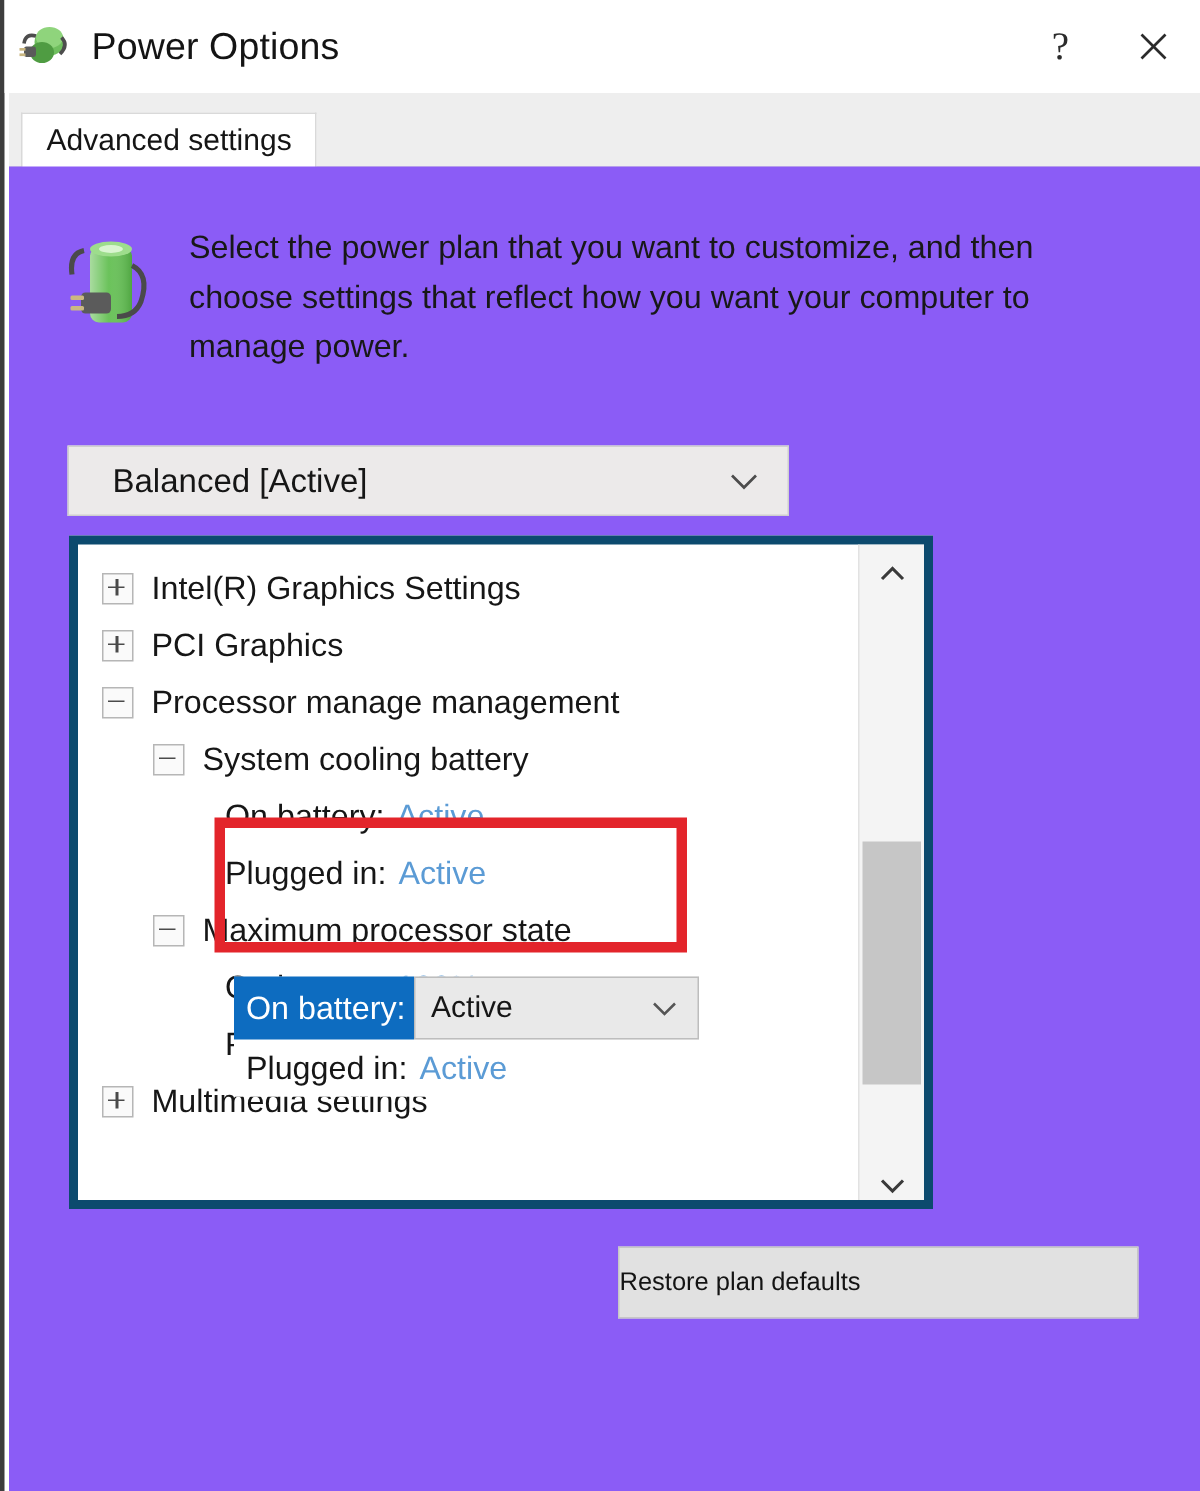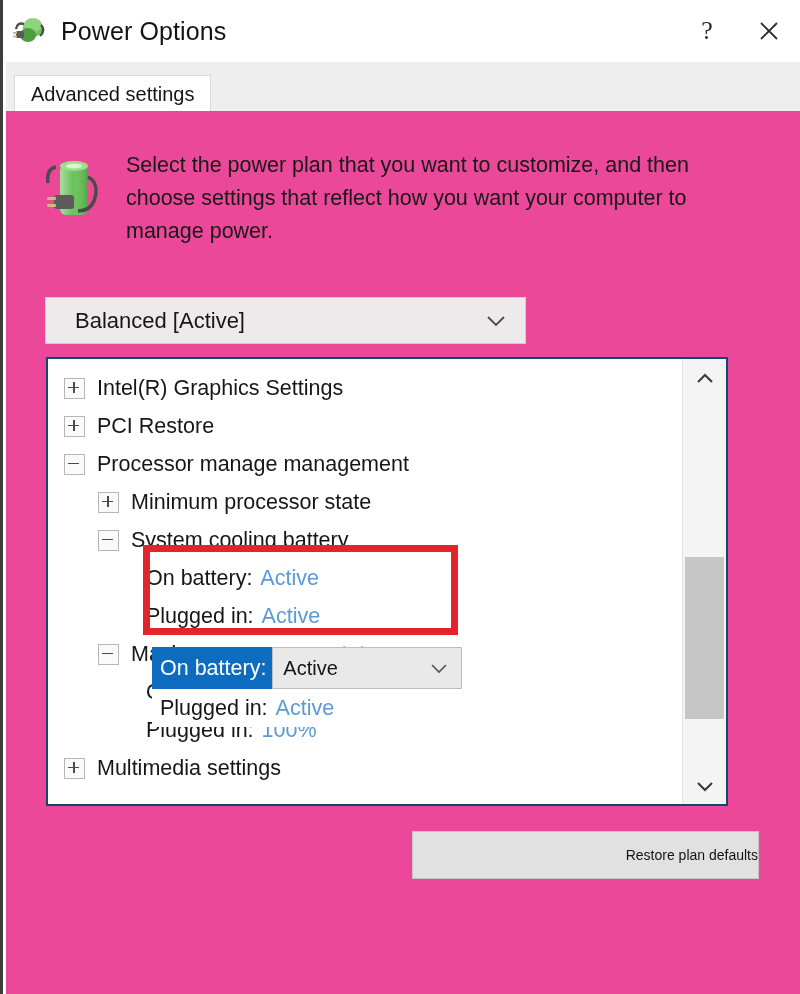--- a/index.html
+++ b/index.html
@@ -91,21 +91,21 @@
     box-sizing: border-box;
     cursor: pointer;
   }
 
   
   #page {
     position: absolute;
     left: 3px; top: 111px;
     width: 794px;
     height: 883px;
-    background: #ec4899;
+    background: #8b5cf6;
   }
 
   
   #intro {
     position: absolute;
     left: 38px; top: 38px;
     width: 700px;
     display: flex;
     align-items: flex-start;
   }
@@ -144,24 +144,24 @@
   #plan-combo-arrow {
     margin-left: auto;
     margin-right: 18px;
     color: #4c4c4c;
   }
 
   
   #settings-list {
     position: absolute;
     left: 40px; top: 246px;
-    width: 682px;
+    width: 576px;
     height: 449px;
     background: #ffffff;
-    border: 2px solid #0c4a6e;
+    border: 6px solid #0c4a6e;
     box-sizing: border-box;
     overflow: hidden;
   }
   #tree {
     position: absolute;
     left: 0; top: 0;
     width: 667px;
     padding-top: 10px;
     box-sizing: border-box;
   }
@@ -305,22 +305,22 @@
     pointer-events: none;
   }
 
   
   .btn {
     background: #e1e1e1;
     border: 1px solid #c6c6c6;
     box-sizing: border-box;
     display: flex;
     align-items: center;
-    justify-content: flex-end;
-    font-size: 14px;
+    justify-content: flex-start;
+    font-size: 17px;
     color: #141414;
     cursor: pointer;
   }
 
   #restore-defaults {
     position: absolute;
     left: 406px; top: 720px;
     width: 347px; height: 48px;
   }
 
@@ -407,32 +407,28 @@
 
       <div id="tree">
 
         <div class="tree-row lvl1">
           <span class="expander plus"></span>
           <span>Intel(R) Graphics Settings</span>
         </div>
 
         <div class="tree-row lvl1">
           <span class="expander plus"></span>
-          <span>PCI Restore</span>
+          <span>PCI Graphics</span>
         </div>
 
         <div class="tree-row lvl1">
           <span class="expander"></span>
           <span>Processor manage management</span>
         </div>
 
-        <div class="tree-row lvl2">
-          <span class="expander plus"></span>
-          <span>Minimum processor state</span>
-        </div>
 
         <div class="tree-row lvl2">
           <span class="expander"></span>
           <span>System cooling battery</span>
         </div>
 
         <div class="tree-row lvl3">
           <span class="val-label">On battery:</span>
           <span class="val-link">Active</span>
         </div>

